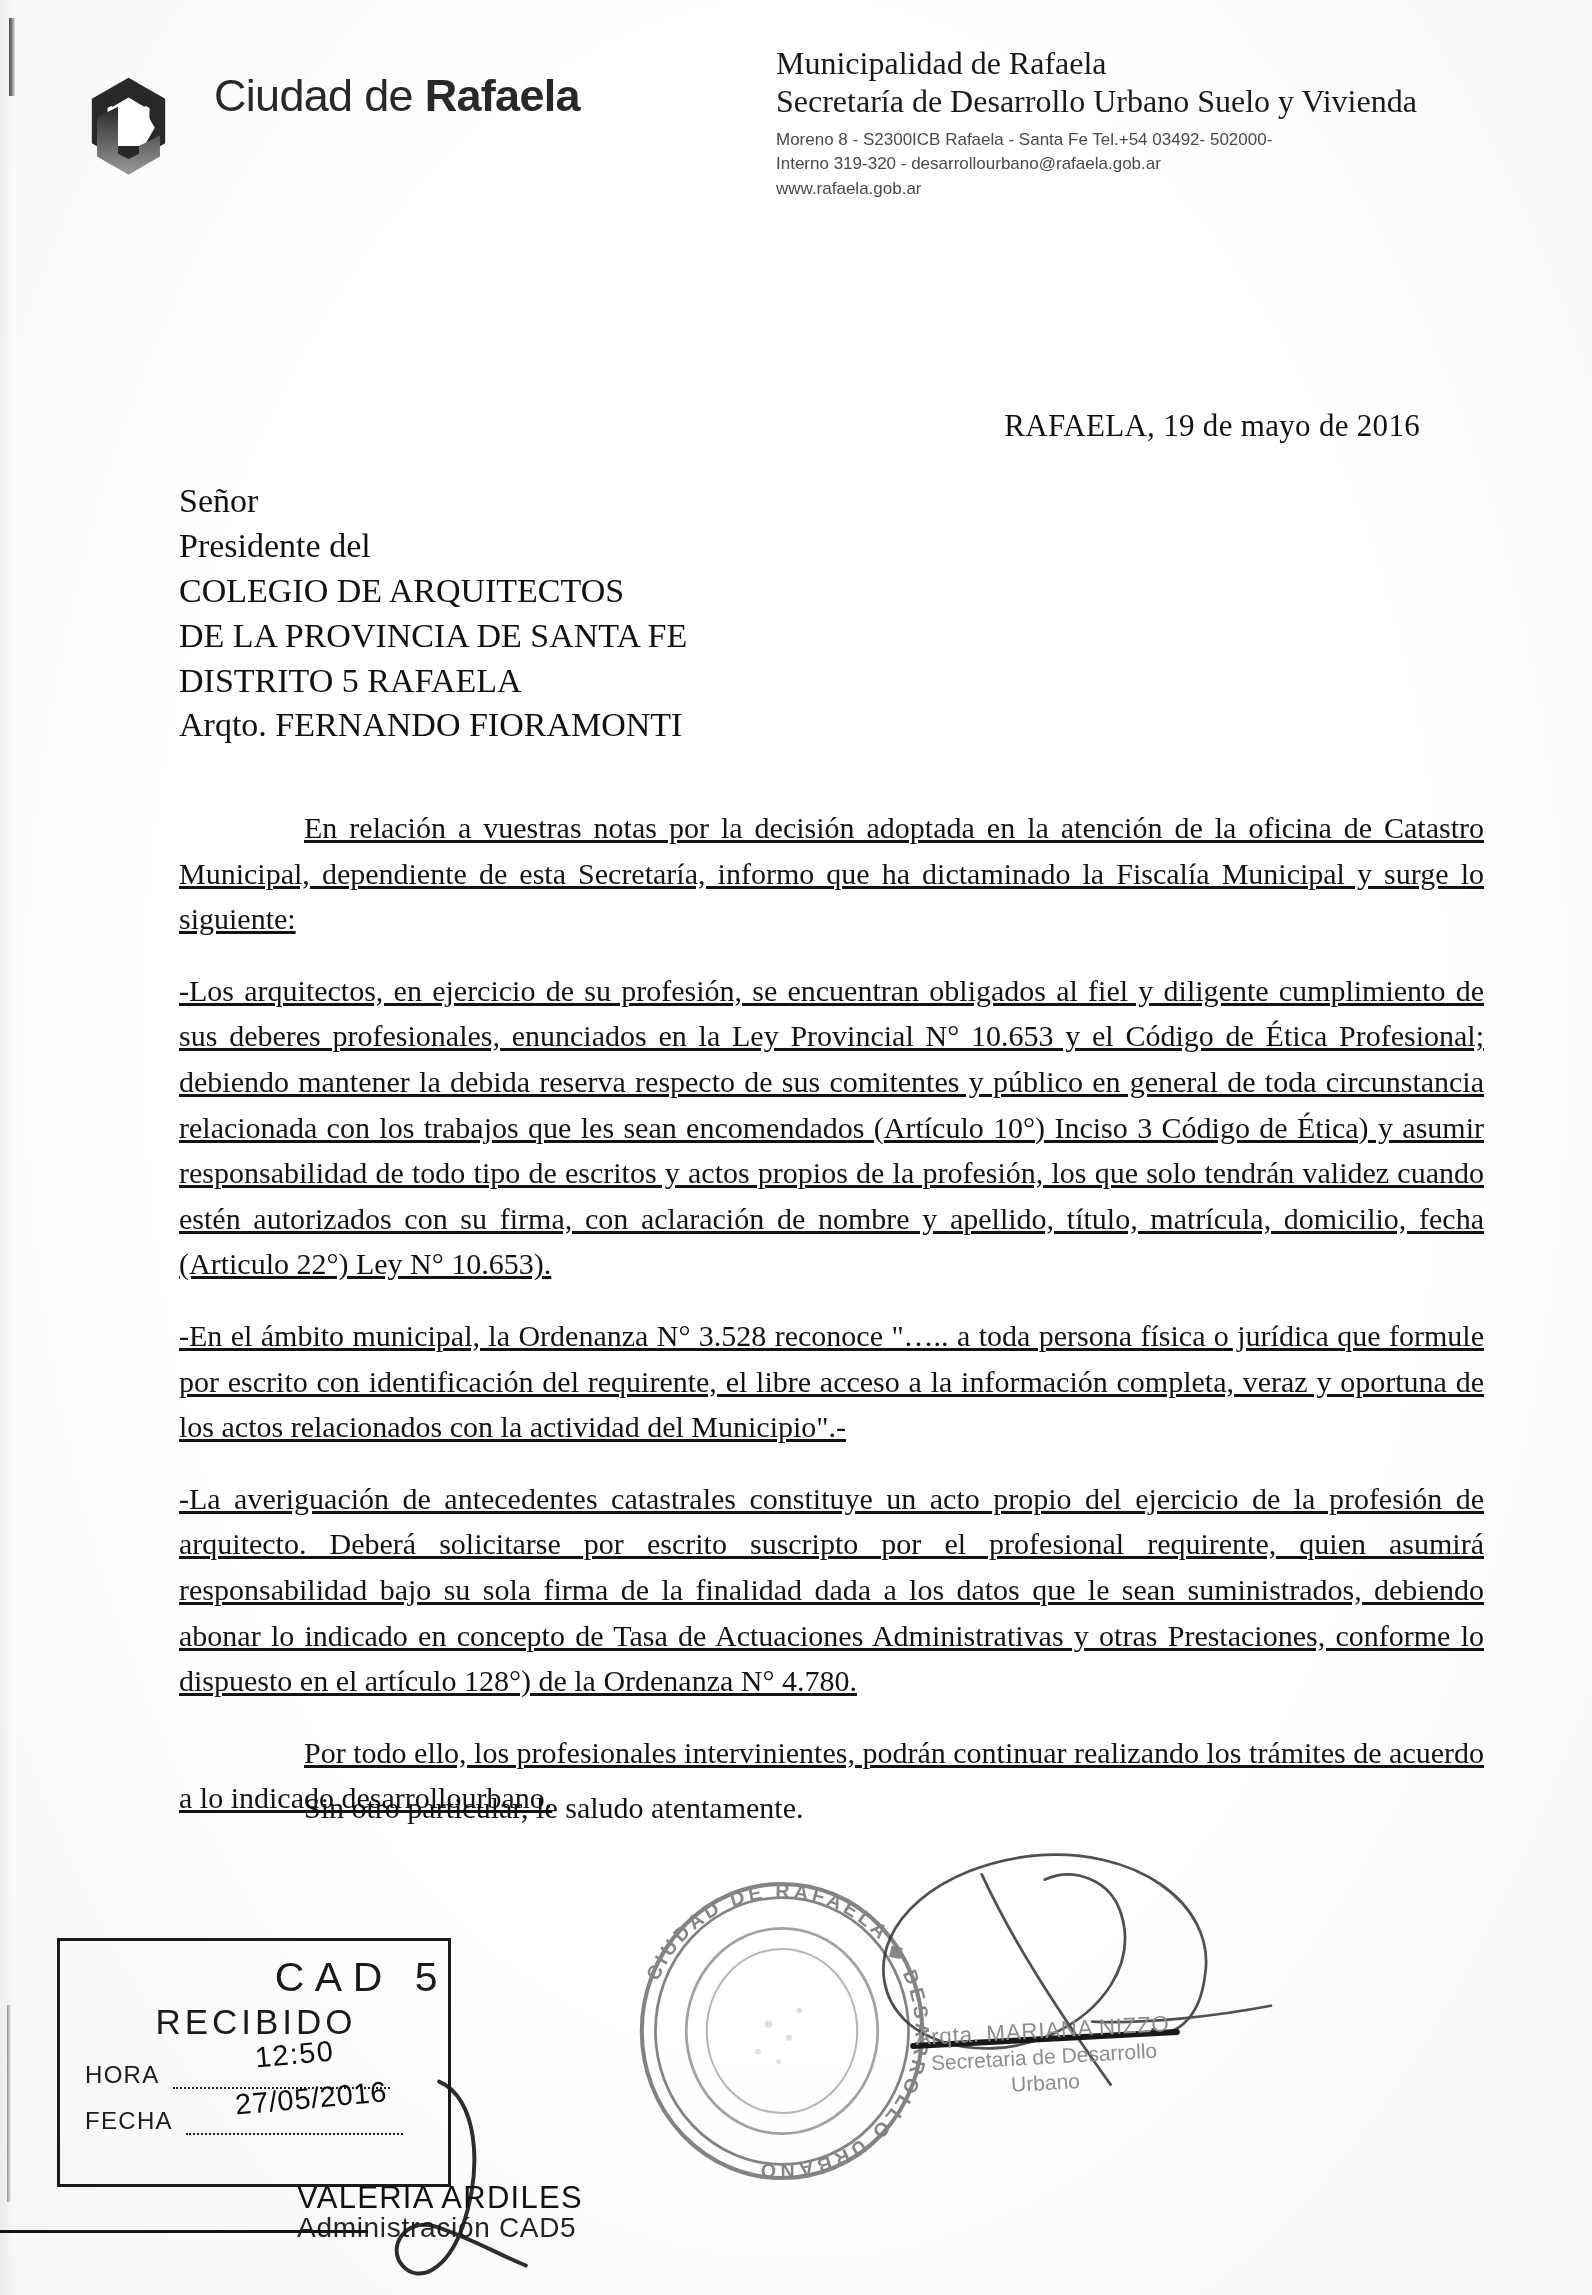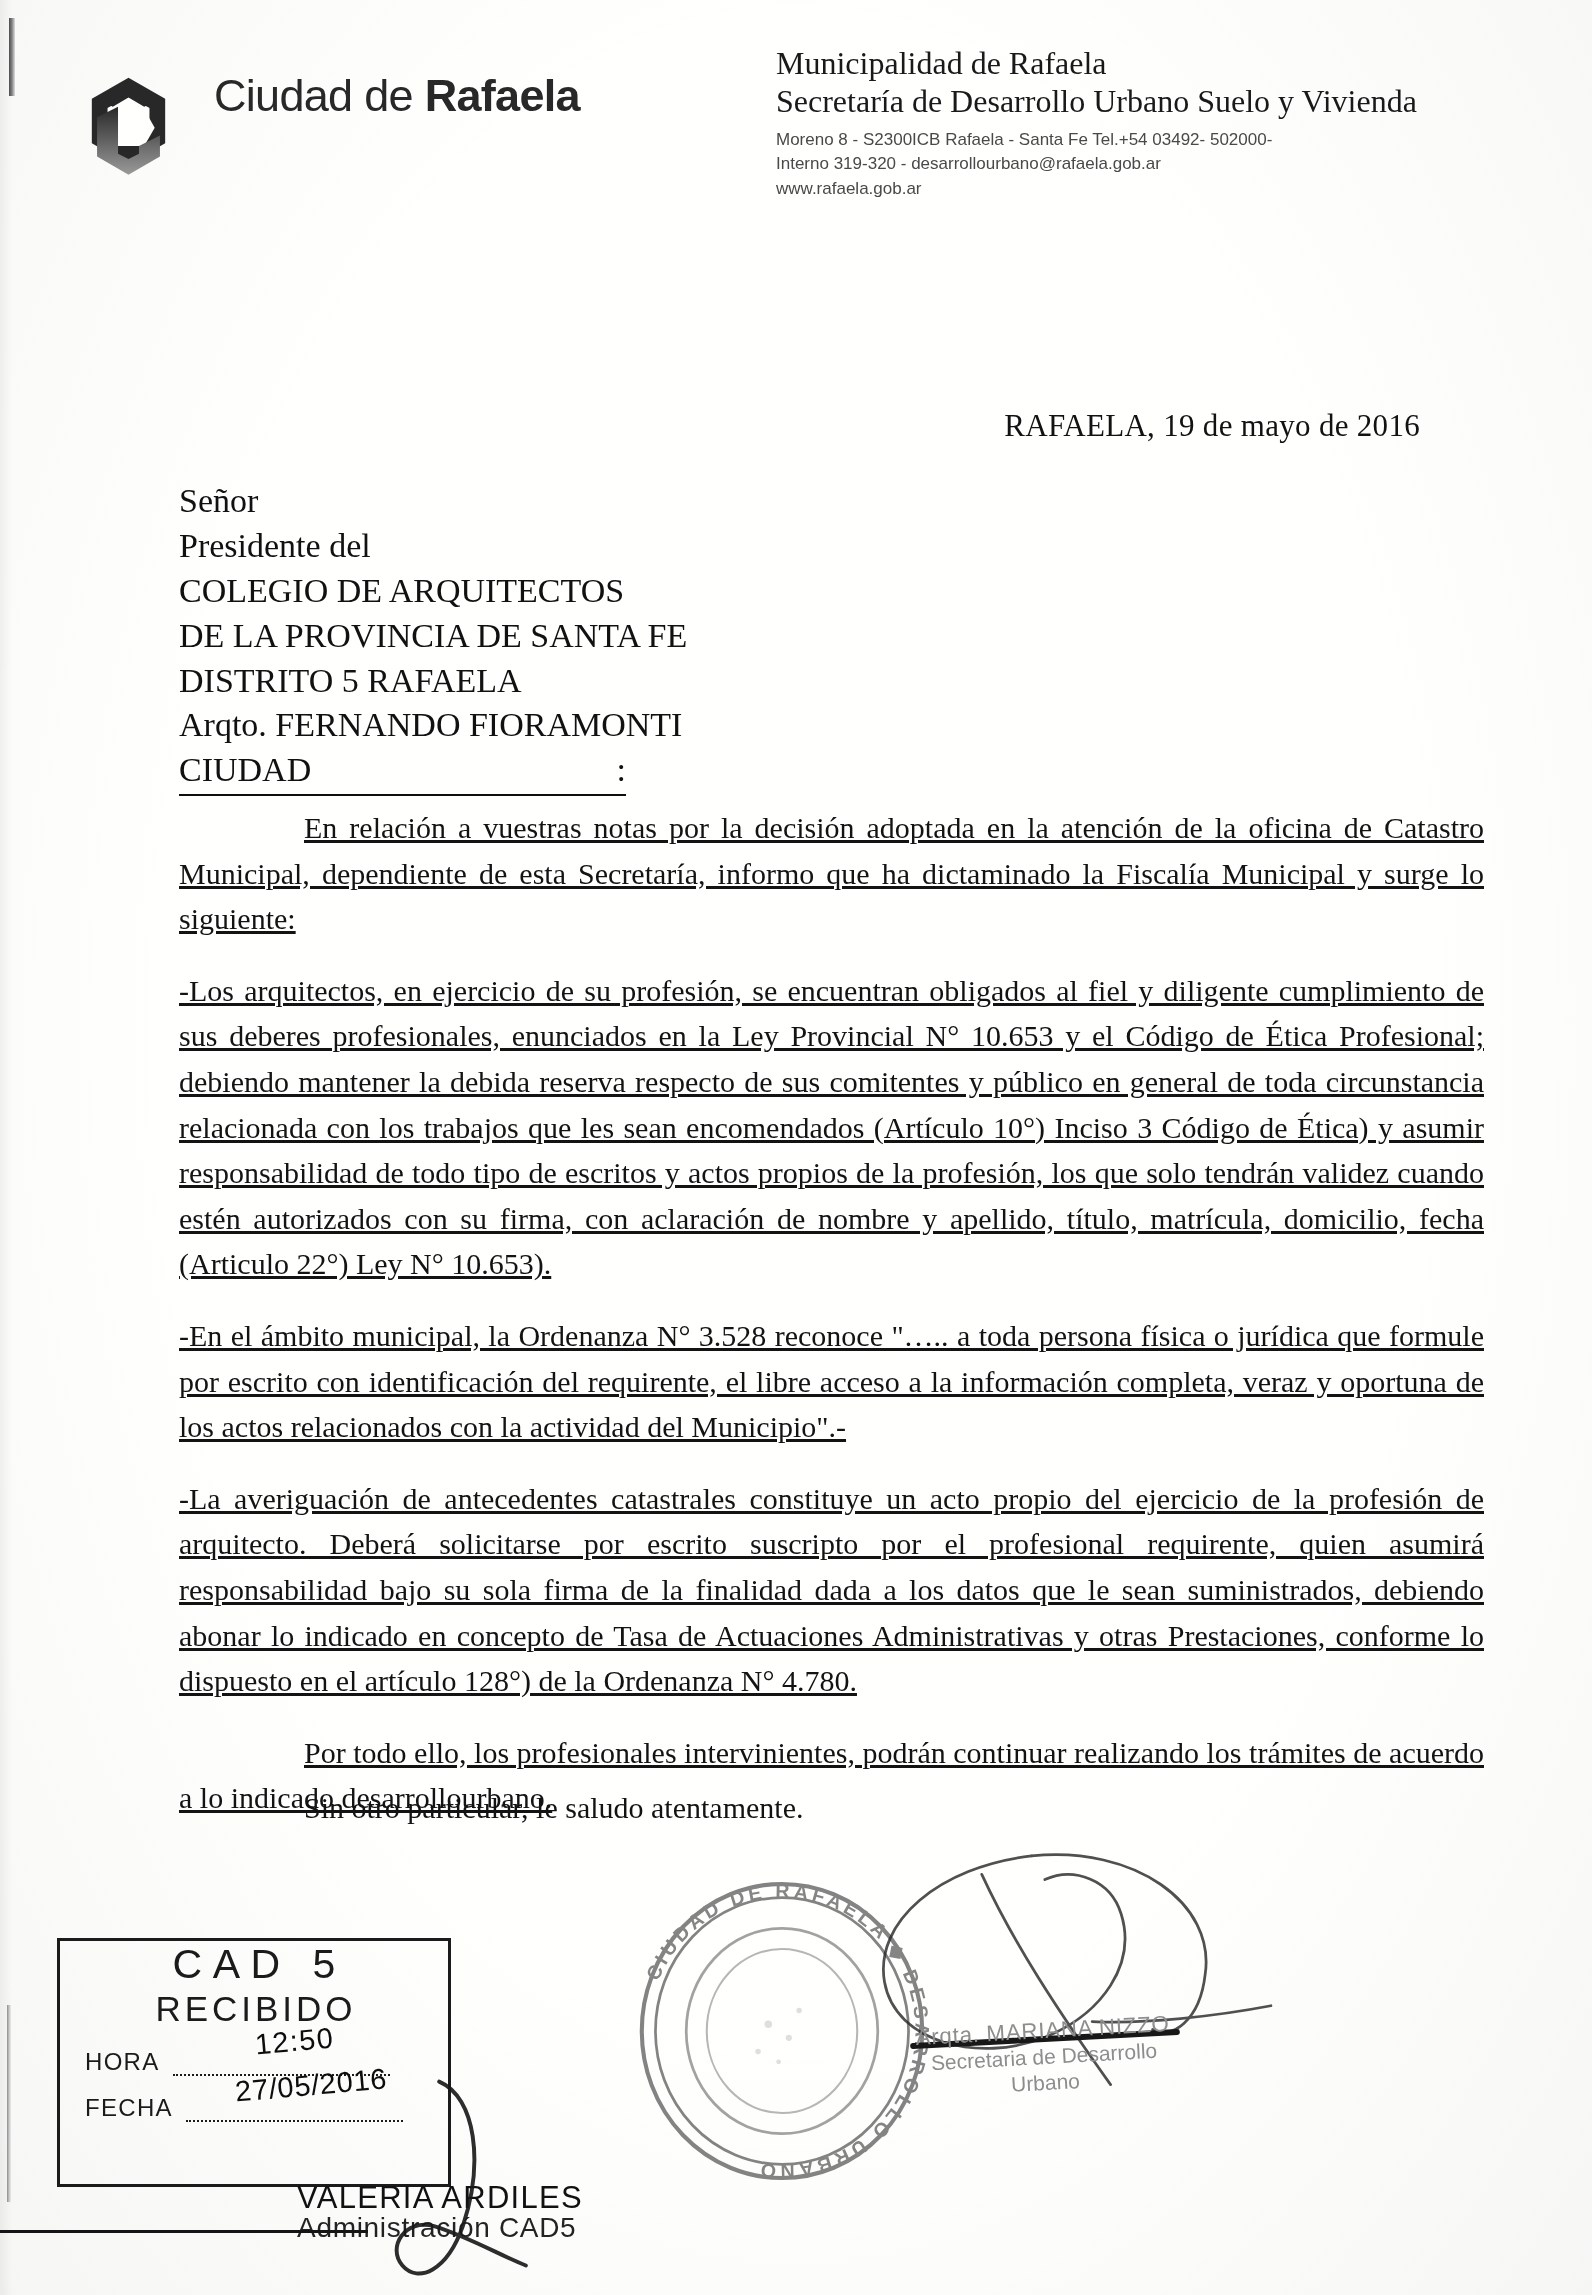--- a/index.html
+++ b/index.html
@@ -79,21 +79,21 @@
     font-size:30px;color:#151515;text-indent:125px;
   }
 
   
   .cad-stamp{
     position:absolute;left:57px;top:1938px;width:388px;height:243px;
     border:3.3px solid #1d1d1d;
     font-family:"Liberation Sans",sans-serif;color:#1d1d1d;
   }
   .cad-title{
-    text-align:center;font-size:41px;letter-spacing:10.5px;
+    text-align:right;font-size:41px;letter-spacing:10.5px;margin-top:13px;
     text-indent:10.5px;
   }
   .cad-sub{
     text-align:center;font-size:35px;letter-spacing:4px;margin-top:1.3px;text-indent:4px;
   }
   .cad-field{position:relative;margin:18.4px 0 0 25px;font-size:24px;letter-spacing:1.3px;}
   .cad-field .dots{
     display:inline-block;width:217px;margin-left:6.6px;
     border-bottom:2.6px dotted #1d1d1d;height:17px;vertical-align:bottom;
   }
@@ -184,26 +184,20 @@
 
   <div class="date-line">RAFAELA, 19 de mayo de 2016</div>
 
   <div class="addressee">
     <div>Señor</div>
     <div>Presidente del</div>
     <div>COLEGIO DE ARQUITECTOS</div>
     <div>DE LA PROVINCIA DE SANTA FE</div>
     <div>DISTRITO 5 RAFAELA</div>
     <div>Arqto. FERNANDO FIORAMONTI</div>
-    <div>
-      <span class="ciudad-row">
-        <span>CIUDAD</span>
-        <span class="colon">:</span>
-      </span>
-    </div>
   </div>
 
   <div class="body-text">
     <p class="indent">En relación a vuestras notas por la decisión adoptada en la atención de la oficina de Catastro Municipal, dependiente de esta Secretaría, informo que ha dictaminado la Fiscalía Municipal y surge lo siguiente:</p>
     <p>-Los arquitectos, en ejercicio de su profesión, se encuentran obligados al fiel y diligente cumplimiento de sus deberes profesionales, enunciados en la Ley Provincial N° 10.653 y el Código de Ética Profesional; debiendo mantener la debida reserva respecto de sus comitentes y público en general de toda circunstancia relacionada con los trabajos que les sean encomendados (Artículo 10°) Inciso 3 Código de Ética) y asumir responsabilidad de todo tipo de escritos y actos propios de la profesión, los que solo tendrán validez cuando estén autorizados con su firma, con aclaración de nombre y apellido, título, matrícula, domicilio, fecha (Articulo 22°) Ley N° 10.653).</p>
     <p>-En el ámbito municipal, la Ordenanza N° 3.528 reconoce "….. a toda persona física o jurídica que formule por escrito con identificación del requirente, el libre acceso a la información completa, veraz y oportuna de los actos relacionados con la actividad del Municipio".-</p>
     <p>-La averiguación de antecedentes catastrales constituye un acto propio del ejercicio de la profesión de arquitecto. Deberá solicitarse por escrito suscripto por el profesional requirente, quien asumirá responsabilidad bajo su sola firma de la finalidad dada a los datos que le sean suministrados, debiendo abonar lo indicado en concepto de Tasa de Actuaciones Administrativas y otras Prestaciones, conforme lo dispuesto en el artículo 128°) de la Ordenanza N° 4.780.</p>
     <p class="indent last">Por todo ello, los profesionales intervinientes, podrán continuar realizando los trámites de acuerdo a lo indicado desarrollourbano.</p>
   </div>
 

